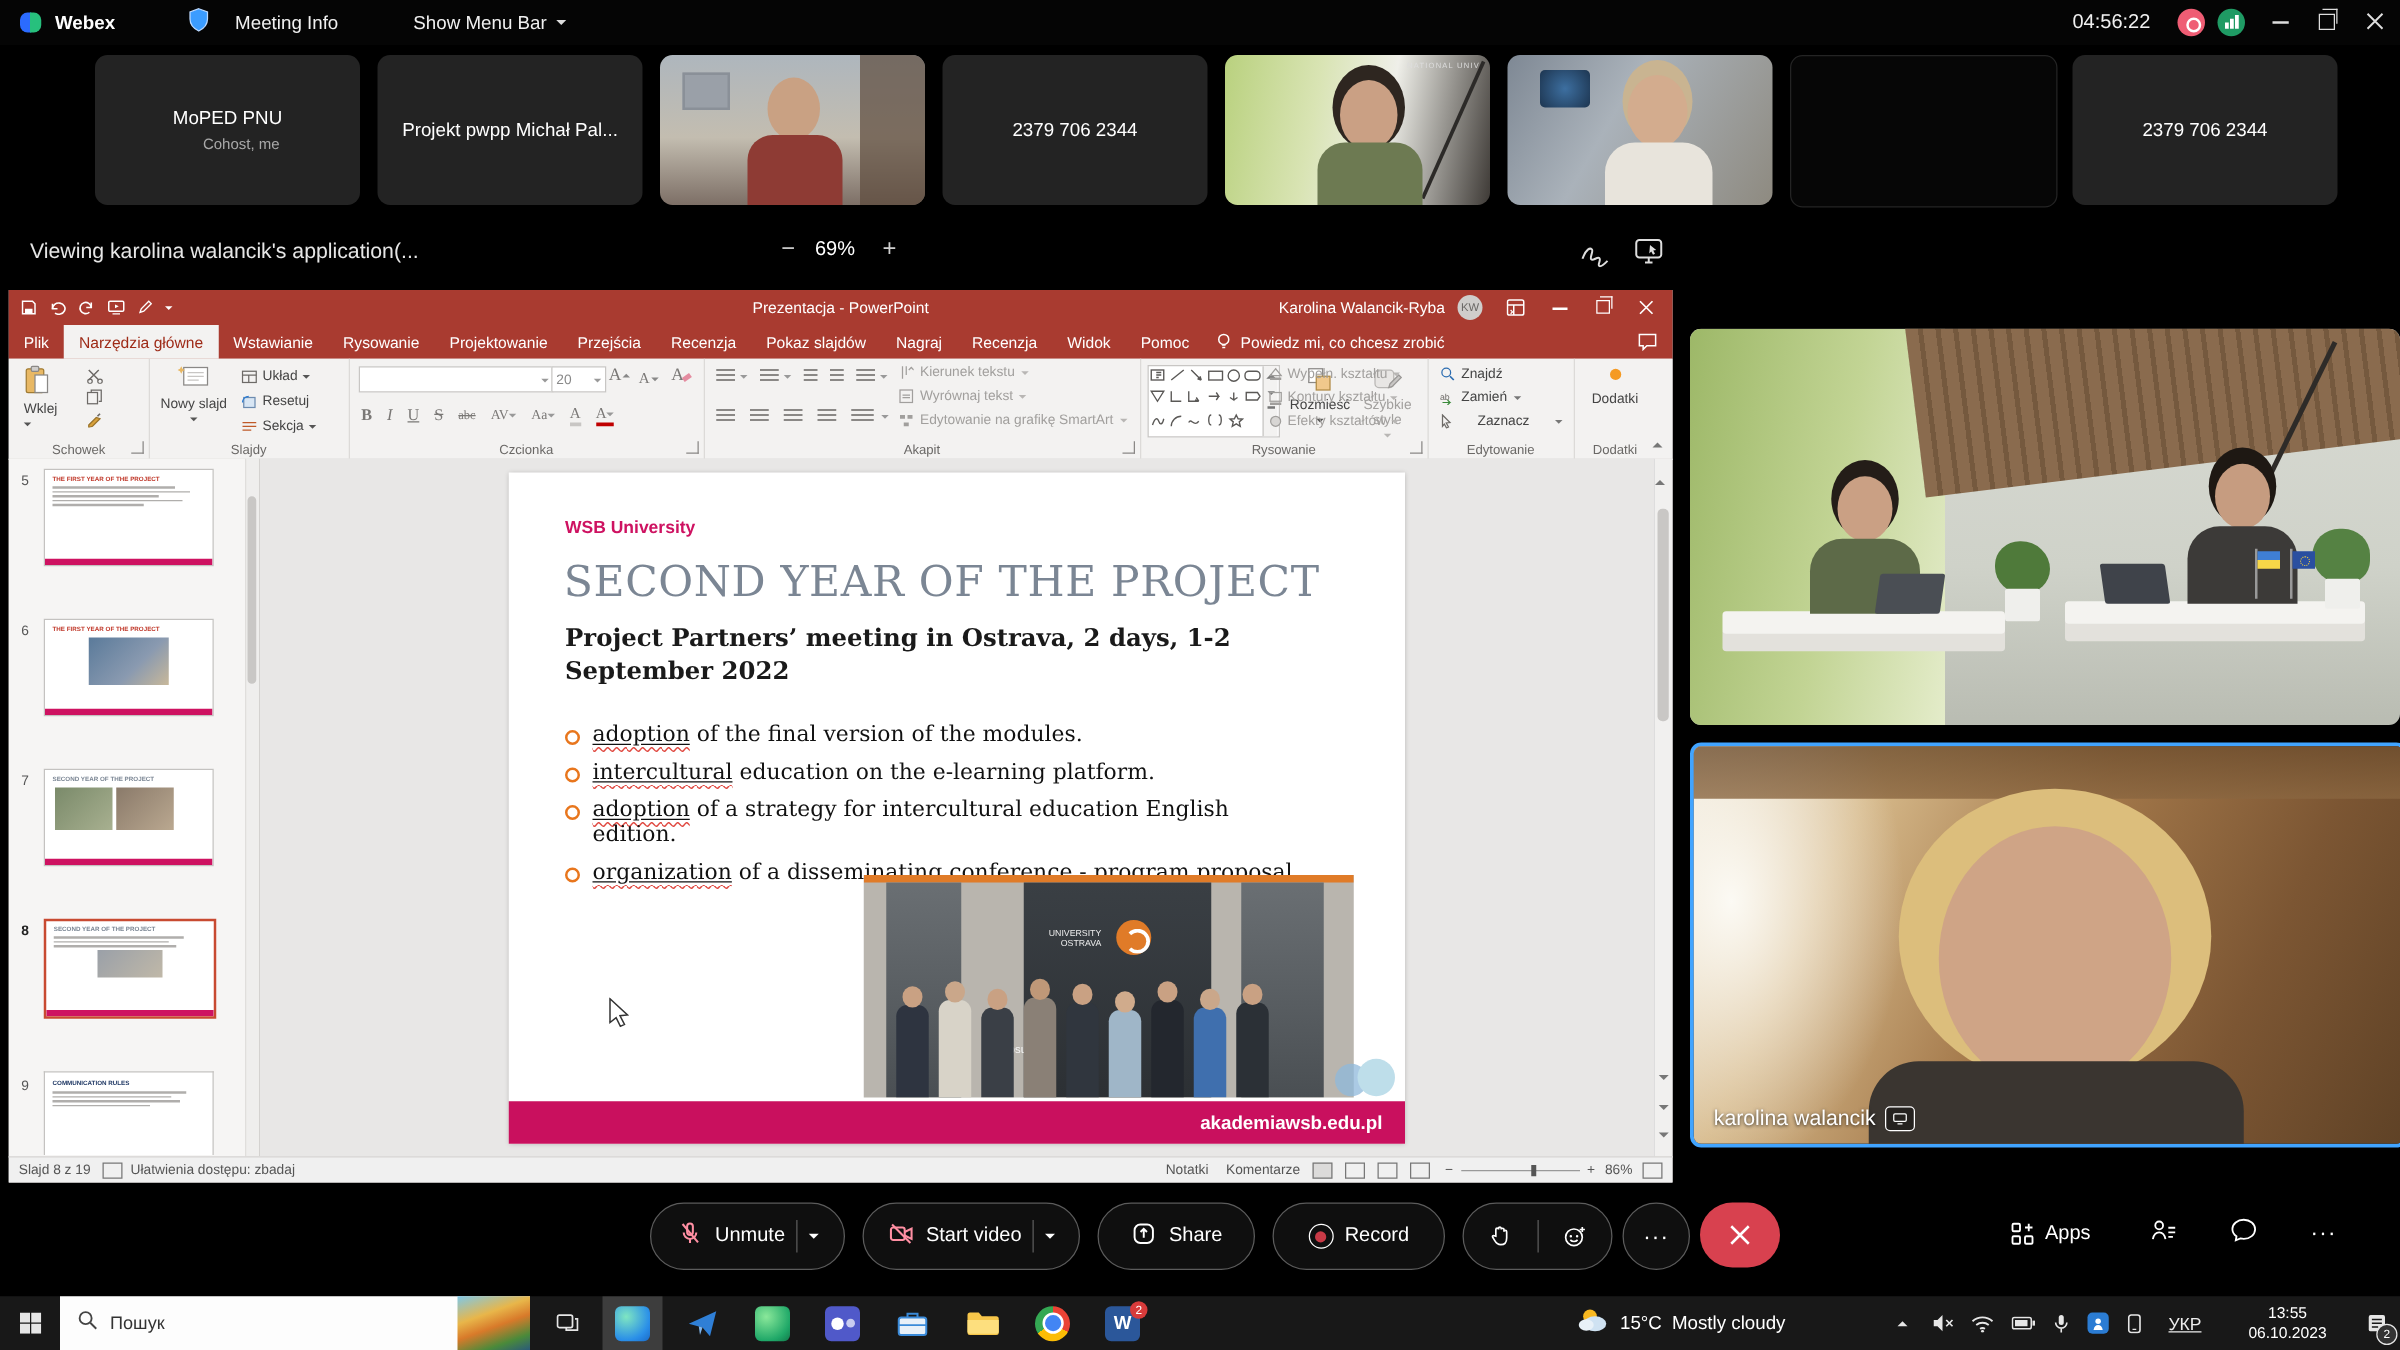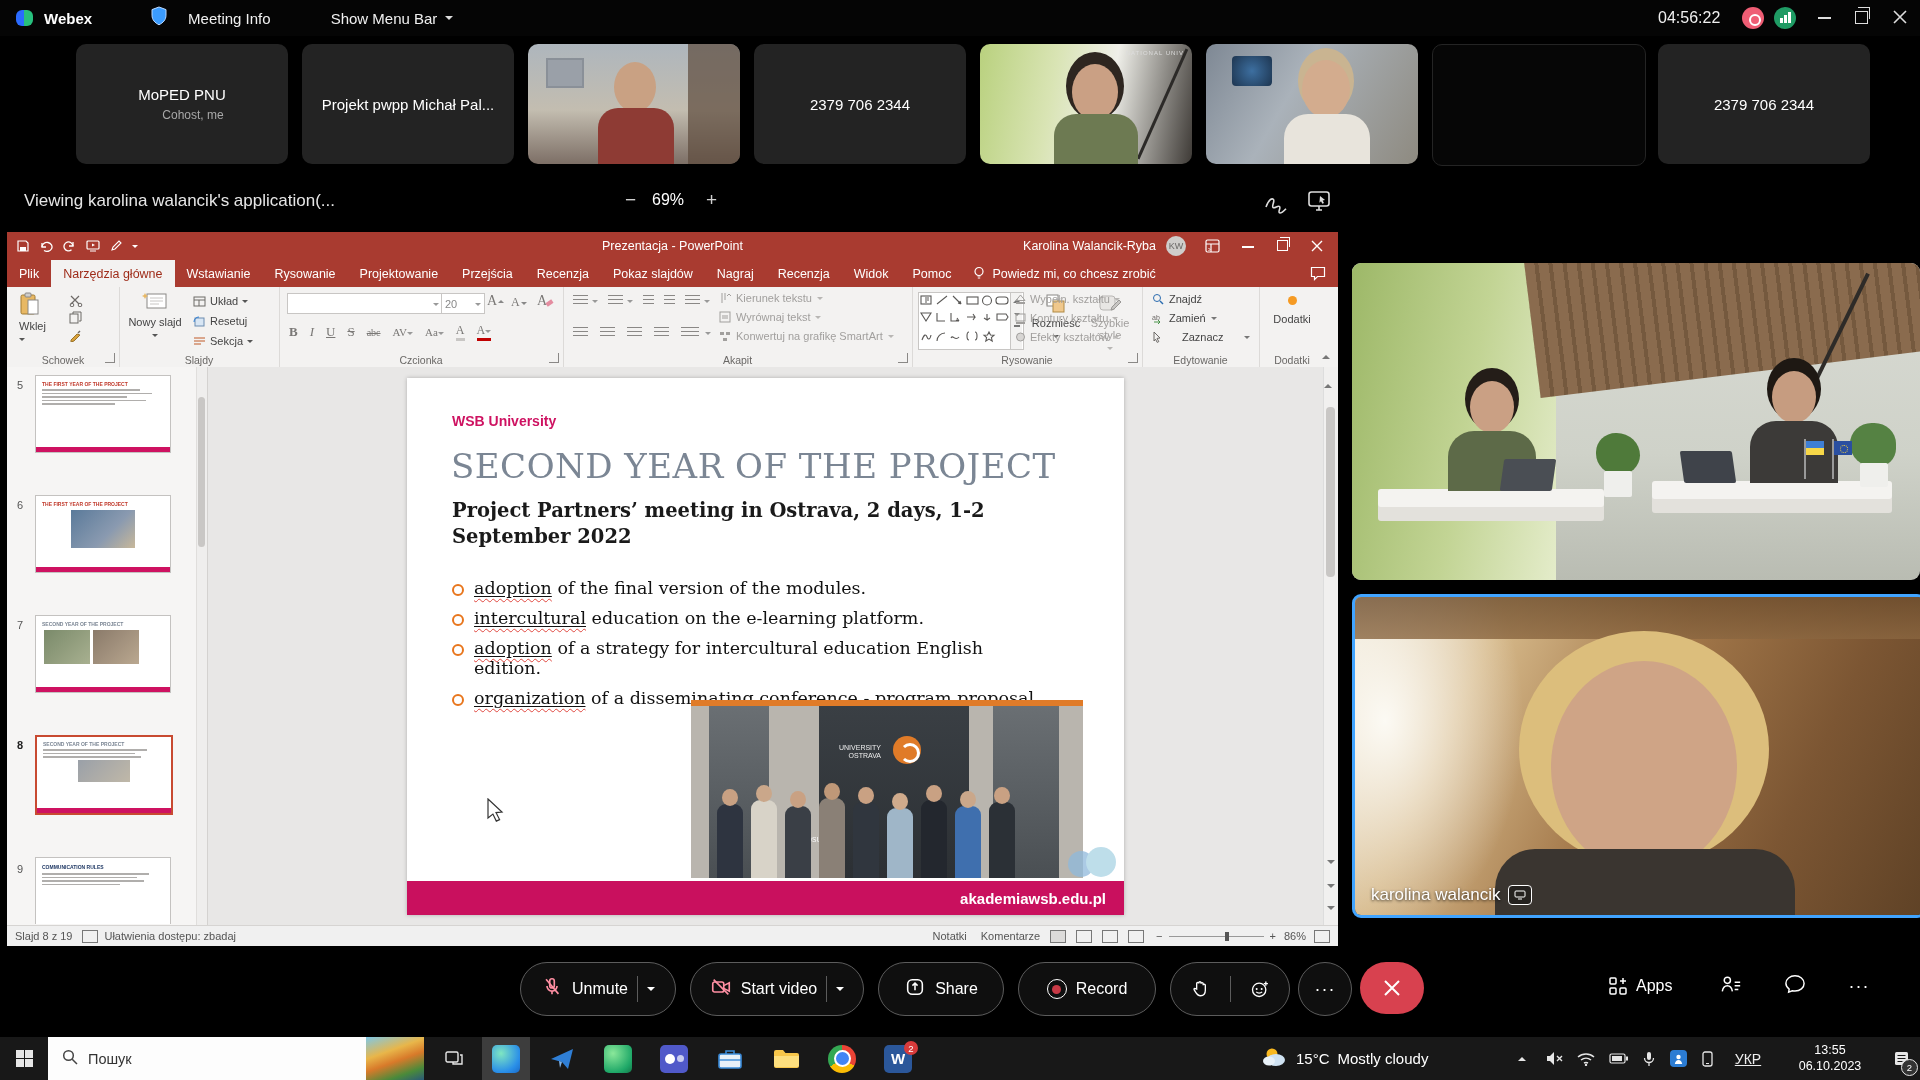--- a/index.html
+++ b/index.html
@@ -382,21 +382,21 @@
             </svg>
           <span class="rlab dis">Wyrównaj tekst</span>
             <i class="car sm" style="color:#b8b6b4"></i>
         </div>
         <div class="abs flex" style="left:156px;top:43px;gap:5px">
           <svg width="12" height="12">
               <rect x="1" y="2" width="4" height="3" fill="#a19f9d"></rect>
               <rect x="7" y="2" width="4" height="3" fill="#a19f9d"></rect>
               <rect x="4" y="8" width="4" height="3" fill="#a19f9d"></rect>
             </svg>
-          <span class="rlab dis">Konwertuj na grafikę SmartArt</span>
+          <span class="rlab dis">Edytowanie na grafikę SmartArt</span>
             <i class="car sm" style="color:#b8b6b4"></i>
         </div>
         <div class="grp-label">Akapit</div>
         <span class="launcher"></span>
       </div>
 
       <div class="grp" style="left:905px;width:230px">
         <div class="abs" style="left:6px;top:5px;width:104px;height:56px;background:#fff;border:1px solid #c8c6c4">
           <svg class="gallery-svg" width="92" height="54" viewBox="0 0 92 54">
             <rect x="2" y="3" width="10" height="8"></rect>

